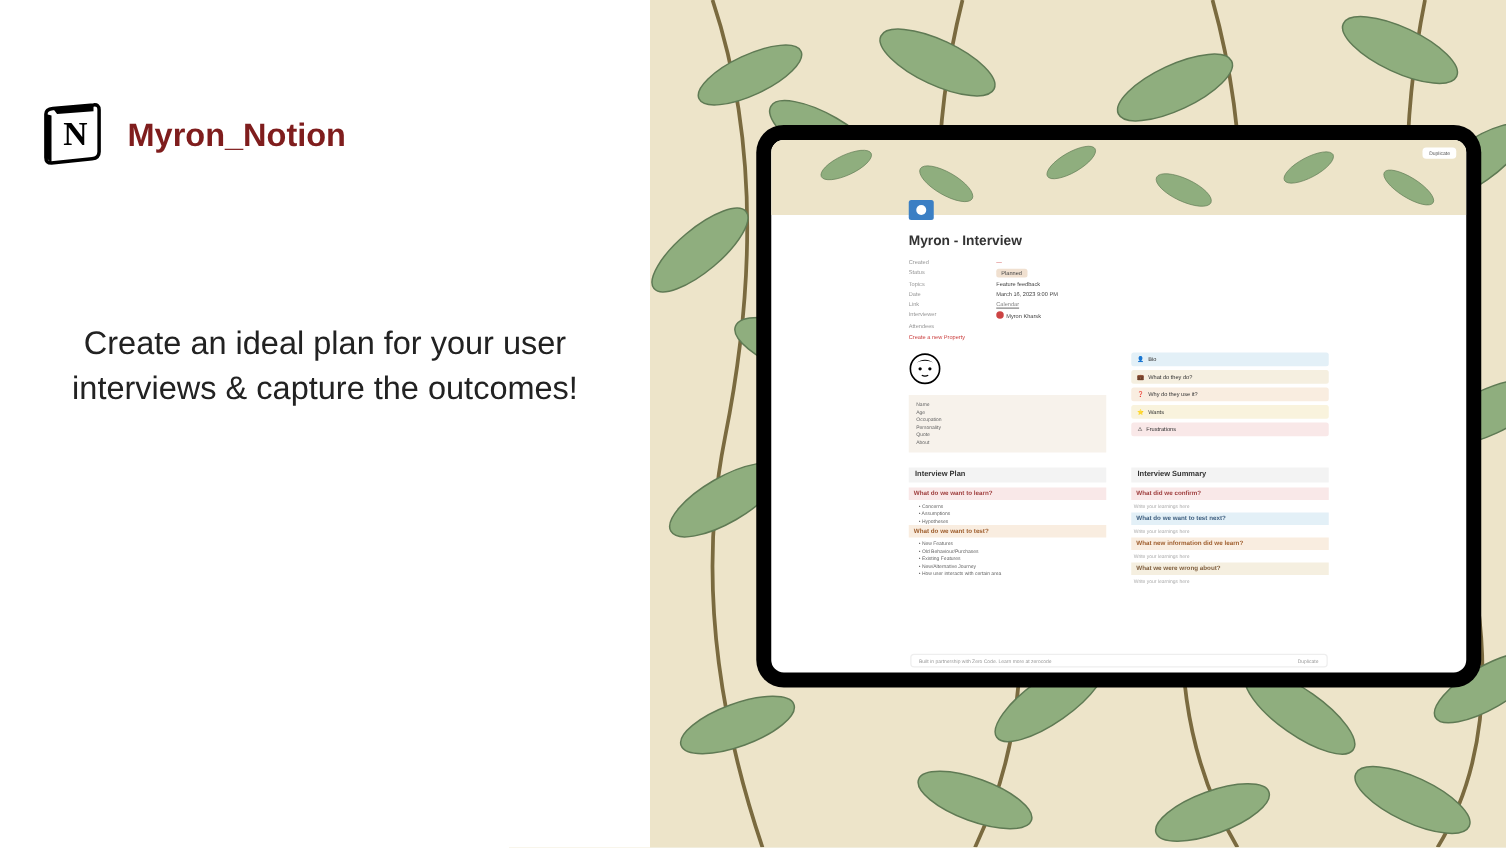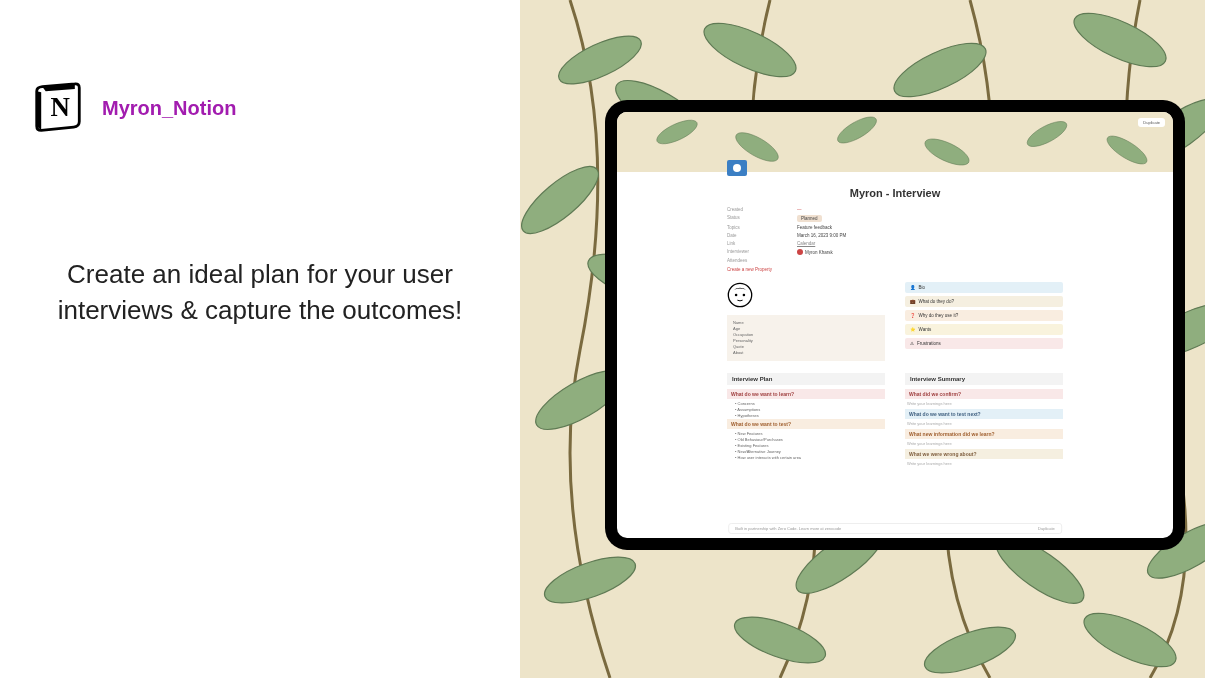--- a/index.html
+++ b/index.html
@@ -20,23 +20,23 @@
   display: flex;
   align-items: center;
   gap: 16px;
   margin-bottom: 120px;
 }
 .notion-logo {
   width: 56px;
   height: 56px;
 }
 .brand-name {
-  font-size: 20px;
+  font-size: 26px;
   font-weight: 700;
-  color: #a21caf;
+  color: #7f1d1d;
 }
 .headline {
   font-size: 42px;
   font-weight: 800;
   color: #000;
   line-height: 1.1;
   margin-bottom: 30px;
   letter-spacing: -0.5px;
 }
 .subtext {
@@ -114,21 +114,20 @@
   flex: 1;
   padding: 15px 110px 10px 110px;
   font-size: 5px;
   color: #333;
   overflow: hidden;
 }
 .page-title {
   font-size: 11px;
   font-weight: 700;
   margin-bottom: 8px;
-  text-align: center;
 }
 .props { margin-bottom: 10px; }
 .prop-row {
   display: flex;
   gap: 20px;
   margin-bottom: 3px;
   font-size: 4.5px;
 }
 .prop-label { width: 50px; color: #999; }
 .prop-val { color: #444; }

